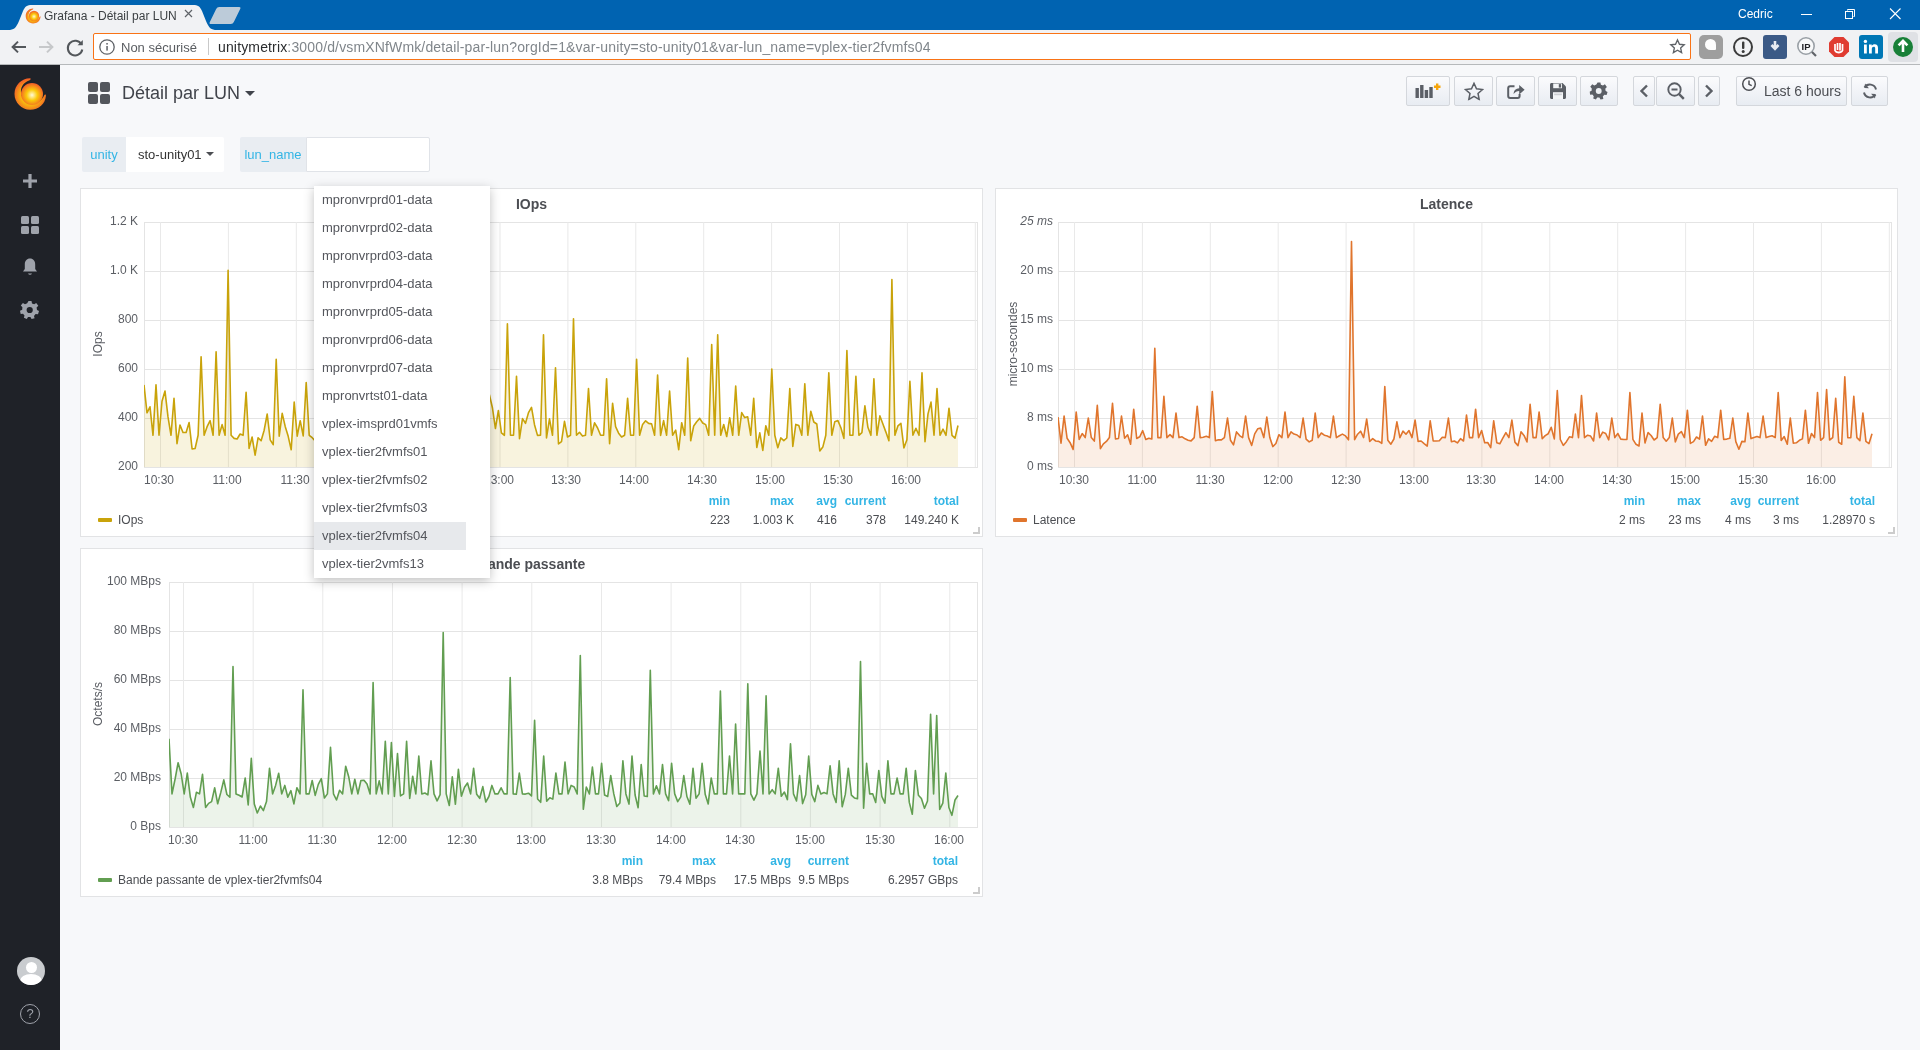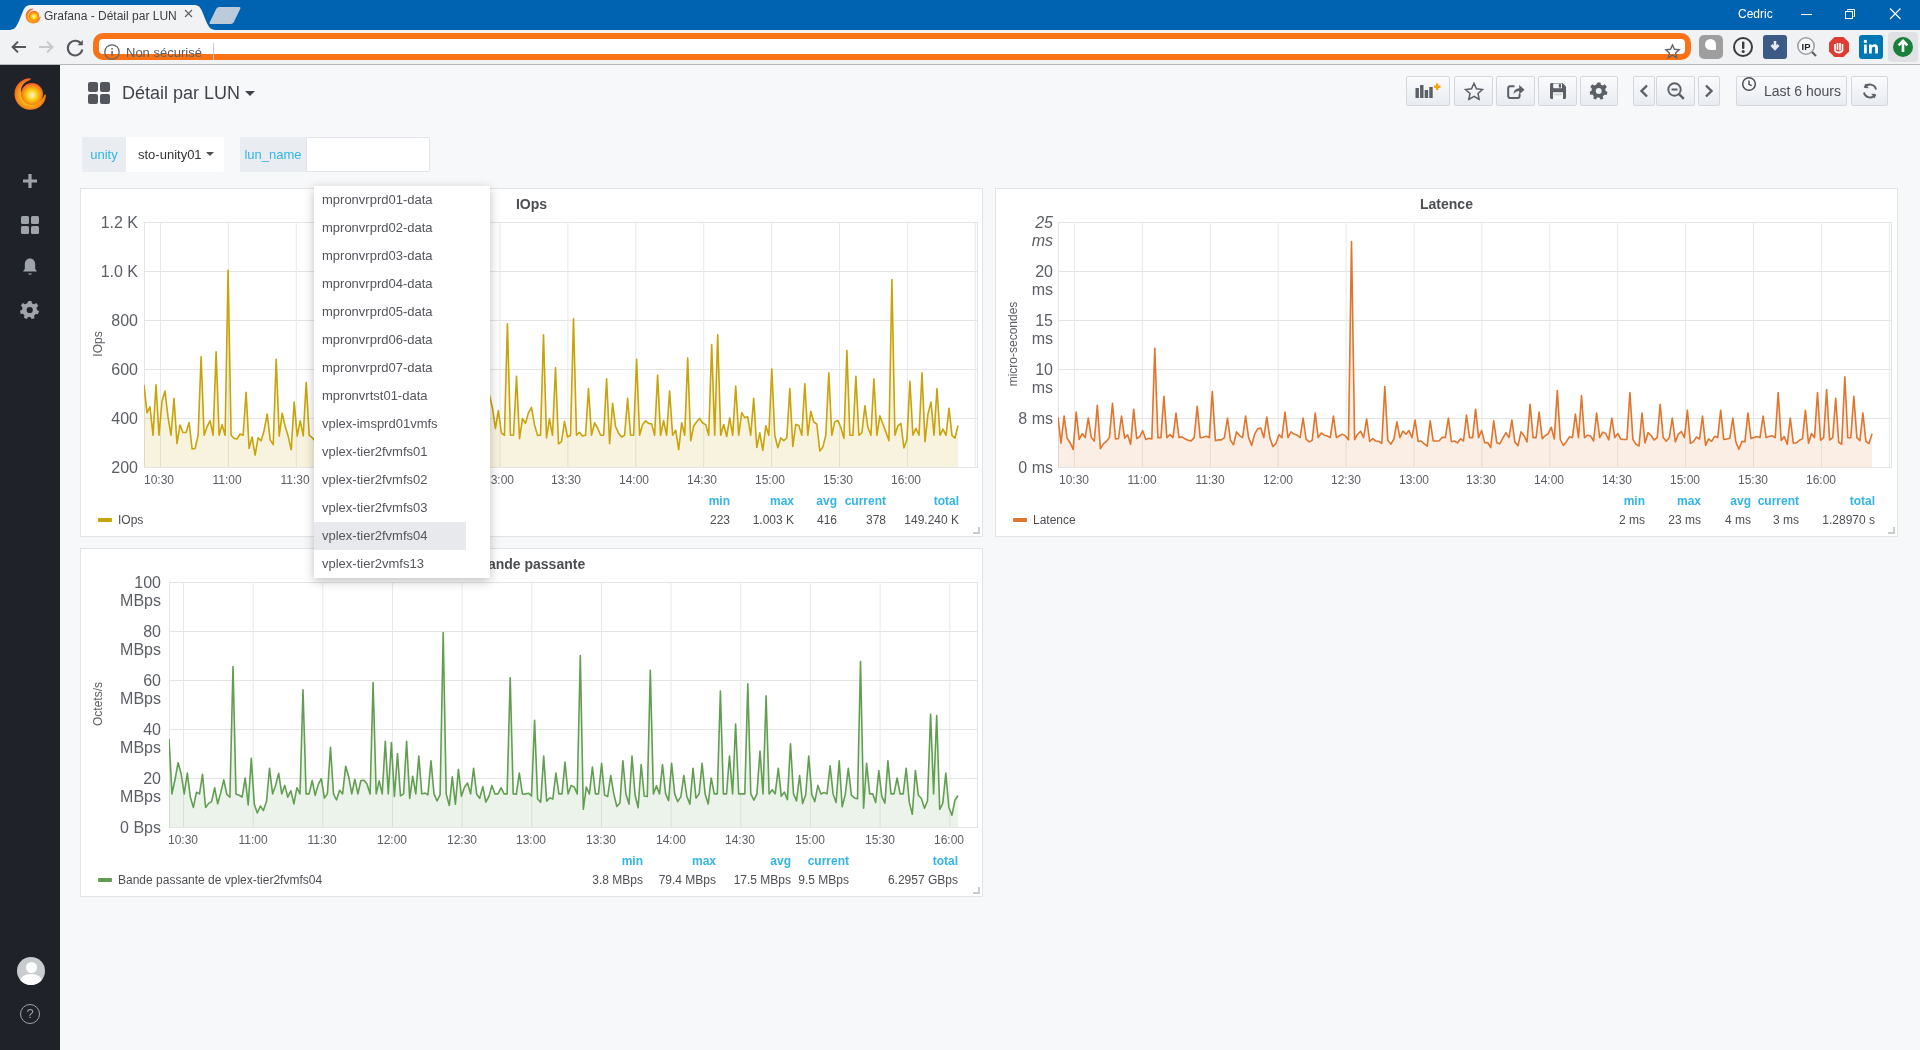--- a/index.html
+++ b/index.html
@@ -5,21 +5,21 @@
 html,body { width:1920px; height:1050px; overflow:hidden; font-family:"Liberation Sans",sans-serif; }
 #root { position:absolute; top:0; left:0; width:1920px; height:1050px; background:#f7f8fa; }
 
 #titlebar { position:absolute; top:0; left:0; width:1920px; height:30px; background:#0063b1; }
 #tab { position:absolute; top:5px; left:12px; width:226px; height:25px; }
 #tabtitle { position:absolute; top:9px; left:44px; width:134px; overflow:hidden; font-size:12px; color:#3c4043; white-space:nowrap; }
 #newtab { position:absolute; top:7px; left:213px; width:24px; height:17px; background:#bccbd9; transform:skewX(-26deg); border-radius:2px; }
 #wintitle { position:absolute; top:7px; left:1738px; color:#fff; font-size:12px; }
 #toolbar { position:absolute; top:30px; left:0; width:1920px; height:35px; background:#f1f2f4; border-bottom:1px solid #b6b9bb; }
 .navic { position:absolute; top:3px; }
-#omni { position:absolute; top:3px; left:93px; width:1598px; height:27px; background:#fff; border:6px solid #f97316; border-radius:10px;text-align:right; }
+#omni { position:absolute; top:3px; left:93px; width:1598px; height:27px; background:#fff; border:1px solid #f97316; border-radius:2px;text-align:right; }
 #omni .info { position:absolute; left:5px; top:5px; }
 #omni .nonsec { position:absolute; left:27px; top:6px; font-size:13px; color:#5a5d61; }
 #omni .sep { position:absolute; left:114px; top:4px; width:1px; height:17px; background:#c9c9c9; }
 #omni .url { position:absolute; left:124px; top:5px; font-size:14px; color:#80868b; white-space:nowrap; letter-spacing:0.15px; }
 #omni .url b { color:#2a2c2e; font-weight:normal; }
 #omni .star { position:absolute; right:4px; top:4px; }
 .ext { position:absolute; top:35px; width:24px; height:24px; }
 
 #sidebar { position:absolute; top:65px; left:0; width:60px; height:985px; background:#1f2228; }
 .sic { position:absolute; left:0; width:60px; text-align:center; color:#9fa3ab; }
@@ -28,21 +28,21 @@
 #dcaret { position:absolute; top:91px; left:245px; width:0; height:0; border-left:5px solid transparent; border-right:5px solid transparent; border-top:5px solid #41444b; }
 .gbtn { position:absolute; top:76px; height:30px; background:linear-gradient(180deg,#fbfbfd 0%,#e8ecf2 100%); border:1px solid #d4d7dc; border-radius:2px; }
 .gbtn svg { position:absolute; top:50%; left:50%; transform:translate(-50%,-50%); }
 #tpick { font-size:14px; color:#4c4e53; text-align:center; line-height:28px; }
 
 .smlabel { position:absolute; top:137px; height:35px; background:#e9edf2; color:#33b5e5; font-size:13px; line-height:35px; padding:0 10px; border-radius:2px 0 0 2px; }
 .smval { position:absolute; top:137px; height:35px; background:#fff; font-size:13px; color:#333; line-height:35px; border-radius:0 2px 2px 0; }
 
 .panel { position:absolute; width:903px; height:349px; background:#fff; border:1px solid #e2e3e5; }
 .ptitle { position:absolute; top:7px; left:0; width:100%; text-align:center; font-size:14px; font-weight:bold; color:#4c4e53; }
-.ylab { position:absolute; font-size:16px; color:#5b5e64; text-align:right; width:40px; }
+.ylab { position:absolute; font-size:12px; color:#5b5e64; text-align:right; width:40px; }
 .xlab { position:absolute; font-size:12px; color:#5b5e64; text-align:center; width:44px; }
 .yaxis-title { position:absolute; font-size:12px; color:#5b5e64; transform:rotate(-90deg); transform-origin:center; white-space:nowrap; }
 .lhead { position:absolute; font-size:12px; font-weight:bold; color:#33b5e5; text-align:right; }
 .lval { position:absolute; font-size:12px; color:#4c4e53; text-align:right; }
 .lname { position:absolute; font-size:12px; color:#4c4e53; }
 .licon { position:absolute; width:14px; height:4px; border-radius:1px; }
 .resz { position:absolute; right:2px; bottom:2px; width:7px; height:7px; border-right:2px solid #ccc; border-bottom:2px solid #ccc; }
 
 #dd { position:absolute; top:186px; left:314px; width:176px; height:392px; background:#fff; box-shadow:0 3px 10px rgba(0,0,0,0.25); z-index:10; }
 .ddi { position:absolute; left:0; width:152px; height:28px; line-height:28px; padding-left:8px; font-size:13px; color:#54565c; white-space:nowrap; }
@@ -93,20 +93,21 @@
         <path d="M21.8 7 L21.8 12.2 L16.6 12.2 Z" fill="#53575b"></path>
       </svg>
 <div id="omni">
 <svg class="info" width="16" height="16" viewBox="0 0 16 16">
           <circle cx="8" cy="8" r="7.2" stroke="#5f6368" stroke-width="1.3" fill="none"></circle>
           <rect x="7.3" y="7" width="1.5" height="4.6" fill="#5f6368"></rect>
           <rect x="7.3" y="4" width="1.5" height="1.6" fill="#5f6368"></rect>
         </svg>
 <div class="nonsec">Non sécurisé</div>
 <div class="sep"></div>
+<div class="url"><b>unitymetrix</b>:3000/d/vsmXNfWmk/detail-par-lun?orgId=1&amp;var-unity=sto-unity01&amp;var-lun_name=vplex-tier2fvmfs04</div>
 <svg class="star" width="17" height="17" viewBox="0 0 19 19">
           <path d="M9.5 2.2 L11.7 7 L17 7.6 L13 11.1 L14.1 16.3 L9.5 13.6 L4.9 16.3 L6 11.1 L2 7.6 L7.3 7 Z" stroke="#5f6368" stroke-width="1.5" fill="none"></path>
         </svg>
 </div>
 <div class="ext" style="left:1699px;top:5px;background:#9e9e9e;border-radius:5px;">
         <div style="position:absolute;left:6px;top:4px;width:11px;height:11px;background:#fdfdfd;border-radius:6px 6px 1px 6px;"></div>
       </div>
 <svg class="ext" style="left:1731px;top:5px;" viewBox="0 0 24 24">
         <circle cx="12" cy="12" r="9" stroke="#3b3b3b" stroke-width="2" fill="none"></circle>
         <rect x="11" y="6.5" width="2.4" height="7.5" rx="1" fill="#3b3b3b"></rect>

